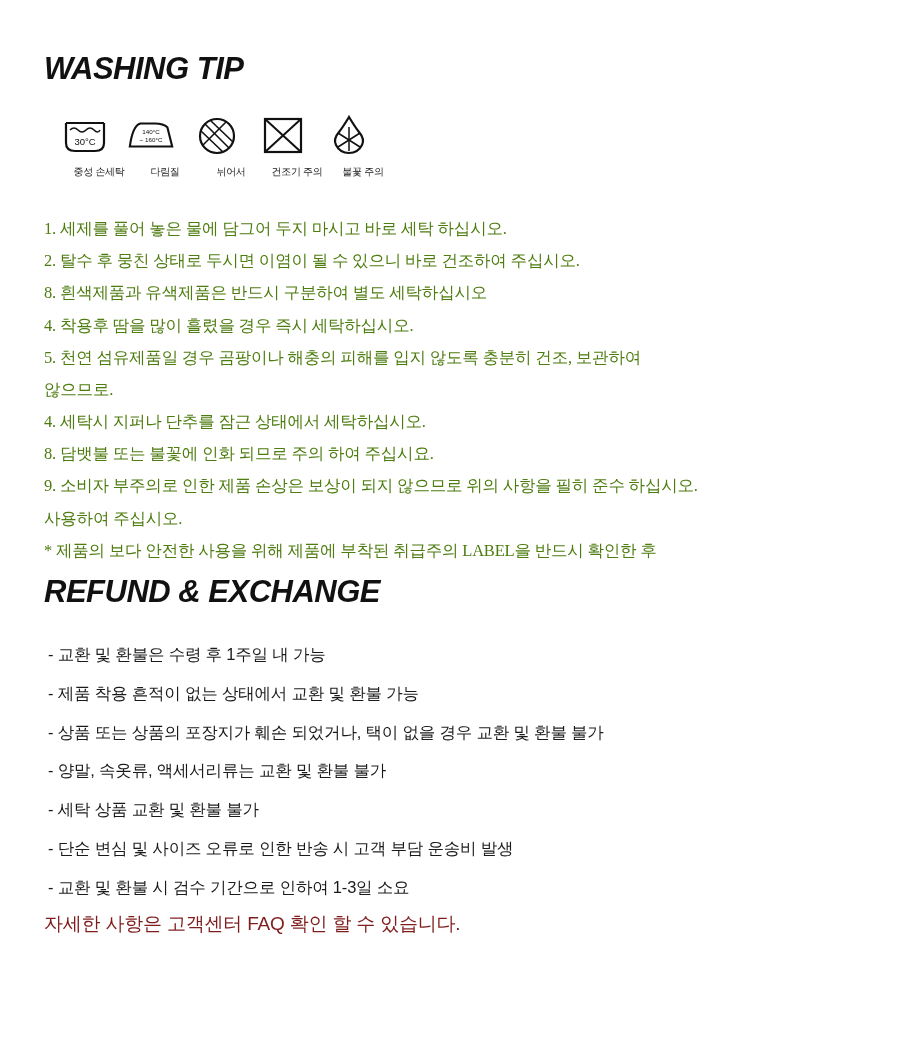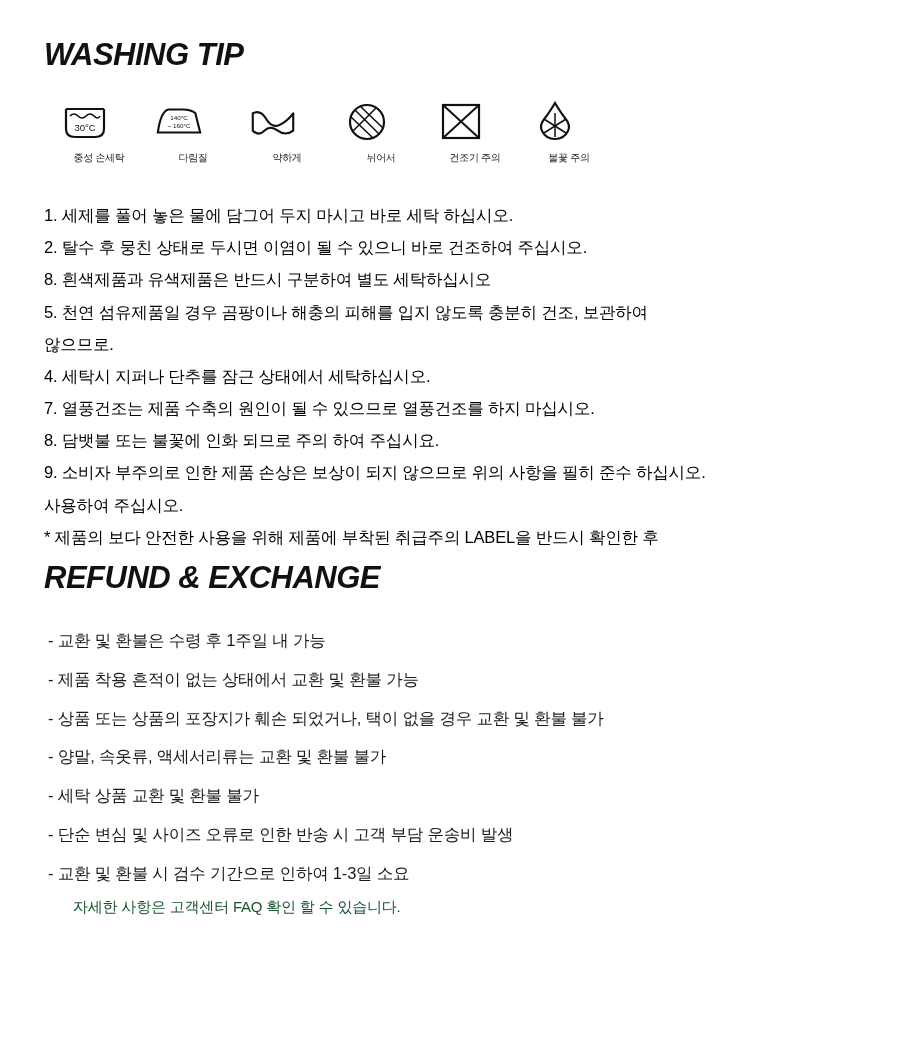--- a/index.html
+++ b/index.html
@@ -12,37 +12,36 @@
     background: #ffffff;
     font-family: "Liberation Sans", sans-serif;
     color: #1a1a1a;
     overflow: hidden;
   }
   .page {
     position: relative;
     width: 900px;
     height: 1048px;
     box-sizing: border-box;
-    padding: 30px 44px 0 44px;
+    padding: 44px 44px 0 44px;
     border-radius: 19px;
   }
   h1.section-title {
     font-family: "Liberation Sans", sans-serif;
     font-size: 31px;
     font-weight: bold;
     font-style: italic;
     letter-spacing: -0.5px;
     color: #111111;
     margin: 8px 0 0 0;
     line-height: 1.1;
   }
   .icon-row {
     display: flex;
     align-items: flex-end;
-    gap: 28px;
     margin: 26px 0 0 8px;
   }
   .icon-cell {
     width: 66px;
     display: flex;
     flex-direction: column;
     align-items: center;
   }
   .icon-glyph {
     width: 52px;
@@ -58,44 +57,44 @@
     white-space: nowrap;
     letter-spacing: -0.3px;
     margin-left: 28px;
   }
   .notes {
     margin-top: 34px;
   }
   .note-line {
     font-size: 16.5px;
     line-height: 1.95;
-    color: #000000;
+    color: #4d7c0f;
     letter-spacing: -0.2px;
     white-space: pre-wrap;
+    font-family: Liberation Serif, serif;
   }
   .refund-title {
     margin-top: 56px;
   }
   .refund-list {
     margin-top: 26px;
   }
   .refund-line {
     font-size: 16.5px;
     line-height: 2.35;
     color: #1a1a1a;
     letter-spacing: -0.2px;
     padding-left: 4px;
   }
   .refund-foot {
-    font-size: 15px;
+    font-size: 19px;
     line-height: 1.7;
-    color: #14532d;
+    color: #7f1d1d;
     letter-spacing: -0.2px;
     margin-top: 2px;
-    margin-left: 29px;
   }
   svg { display: block; }
 </style>
 </head>
 <body>
 
 <div class="page">
 
   <h1 class="section-title">WASHING TIP</h1>
 
@@ -118,28 +117,20 @@
       <div class="icon-glyph">
         <svg width="54" height="44" viewBox="0 0 54 44">
           <path d="M5 34 L49 34 L44 14 Q40 10 31 10 L16 10 Q8 12 5 34 Z" fill="none" stroke="#111" stroke-width="2.2"></path>
           <text x="27" y="21" font-family="Liberation Sans, sans-serif" font-size="6.5" text-anchor="middle" fill="#111">140°C</text>
           <text x="27" y="29" font-family="Liberation Sans, sans-serif" font-size="6.5" text-anchor="middle" fill="#111">~ 160°C</text>
         </svg>
       </div>
       <div class="icon-caption">다림질</div>
     </div>
 
-    <div class="icon-cell">
-      <div class="icon-glyph">
-        <svg width="54" height="44" viewBox="0 0 54 44">
-          <path d="M6 14 Q14 10 20 20 Q26 30 34 26 Q42 22 48 14 L48 32 Q40 38 32 32 Q24 26 18 32 Q12 38 6 32 Z" fill="none" stroke="#111" stroke-width="2.2" stroke-linejoin="round"></path>
-        </svg>
-      </div>
-      <div class="icon-caption">약하게</div>
-    </div>
 
     <div class="icon-cell">
       <div class="icon-glyph">
         <svg width="50" height="44" viewBox="0 0 50 44">
           <circle cx="25" cy="23" r="17" fill="none" stroke="#111" stroke-width="2.2"></circle>
           <path d="M13 11 L37 35" stroke="#111" stroke-width="1.6"></path>
           <path d="M19 8 L41 29" stroke="#111" stroke-width="1.6"></path>
           <path d="M9 18 L31 39" stroke="#111" stroke-width="1.6"></path>
           <path d="M11 32 L34 9" stroke="#111" stroke-width="1.6"></path>
         </svg>
@@ -169,24 +160,24 @@
       </div>
       <div class="icon-caption">불꽃 주의</div>
     </div>
 
   </div>
 
   <div class="notes">
     <div class="note-line">1. 세제를 풀어 놓은 물에 담그어 두지 마시고 바로 세탁 하십시오.</div>
     <div class="note-line">2. 탈수 후 뭉친 상태로 두시면 이염이 될 수 있으니 바로 건조하여 주십시오.</div>
     <div class="note-line">8. 흰색제품과 유색제품은 반드시 구분하여 별도 세탁하십시오</div>
+    <div class="note-line">4. 착용후 땀을 많이 흘렸을 경우 즉시 세탁하십시오.</div>
     <div class="note-line">5. 천연 섬유제품일 경우 곰팡이나 해충의 피해를 입지 않도록 충분히 건조, 보관하여</div>
     <div class="note-line">않으므로.</div>
     <div class="note-line">4. 세탁시 지퍼나 단추를 잠근 상태에서 세탁하십시오.</div>
-    <div class="note-line">7. 열풍건조는 제품 수축의 원인이 될 수 있으므로 열풍건조를 하지 마십시오.</div>
     <div class="note-line">8. 담뱃불 또는 불꽃에 인화 되므로 주의 하여 주십시요.</div>
     <div class="note-line">9. 소비자 부주의로 인한 제품 손상은 보상이 되지 않으므로 위의 사항을 필히 준수 하십시오.</div>
     <div class="note-line">사용하여 주십시오.</div>
     <div class="note-line">* 제품의 보다 안전한 사용을 위해 제품에 부착된 취급주의 LABEL을 반드시 확인한 후</div>
   </div>
 
   <h1 class="section-title refund-title">REFUND &amp; EXCHANGE</h1>
 
   <div class="refund-list">
     <div class="refund-line">- 교환 및 환불은 수령 후 1주일 내 가능</div>

